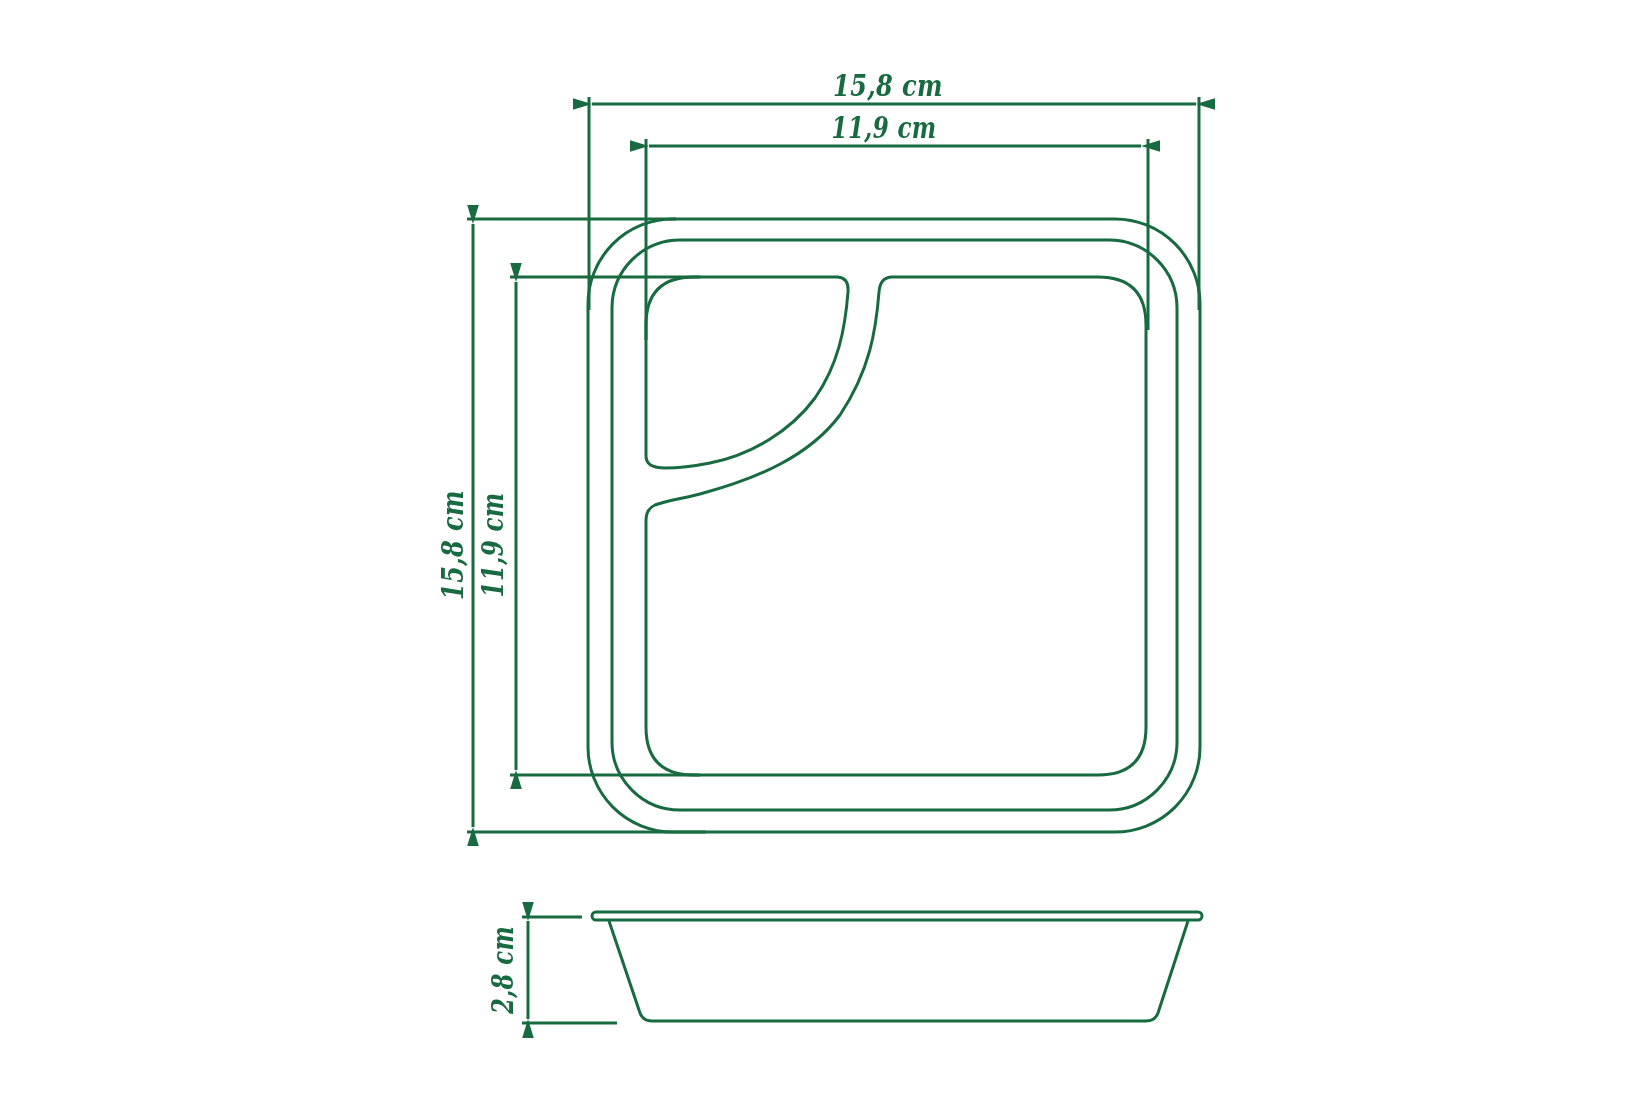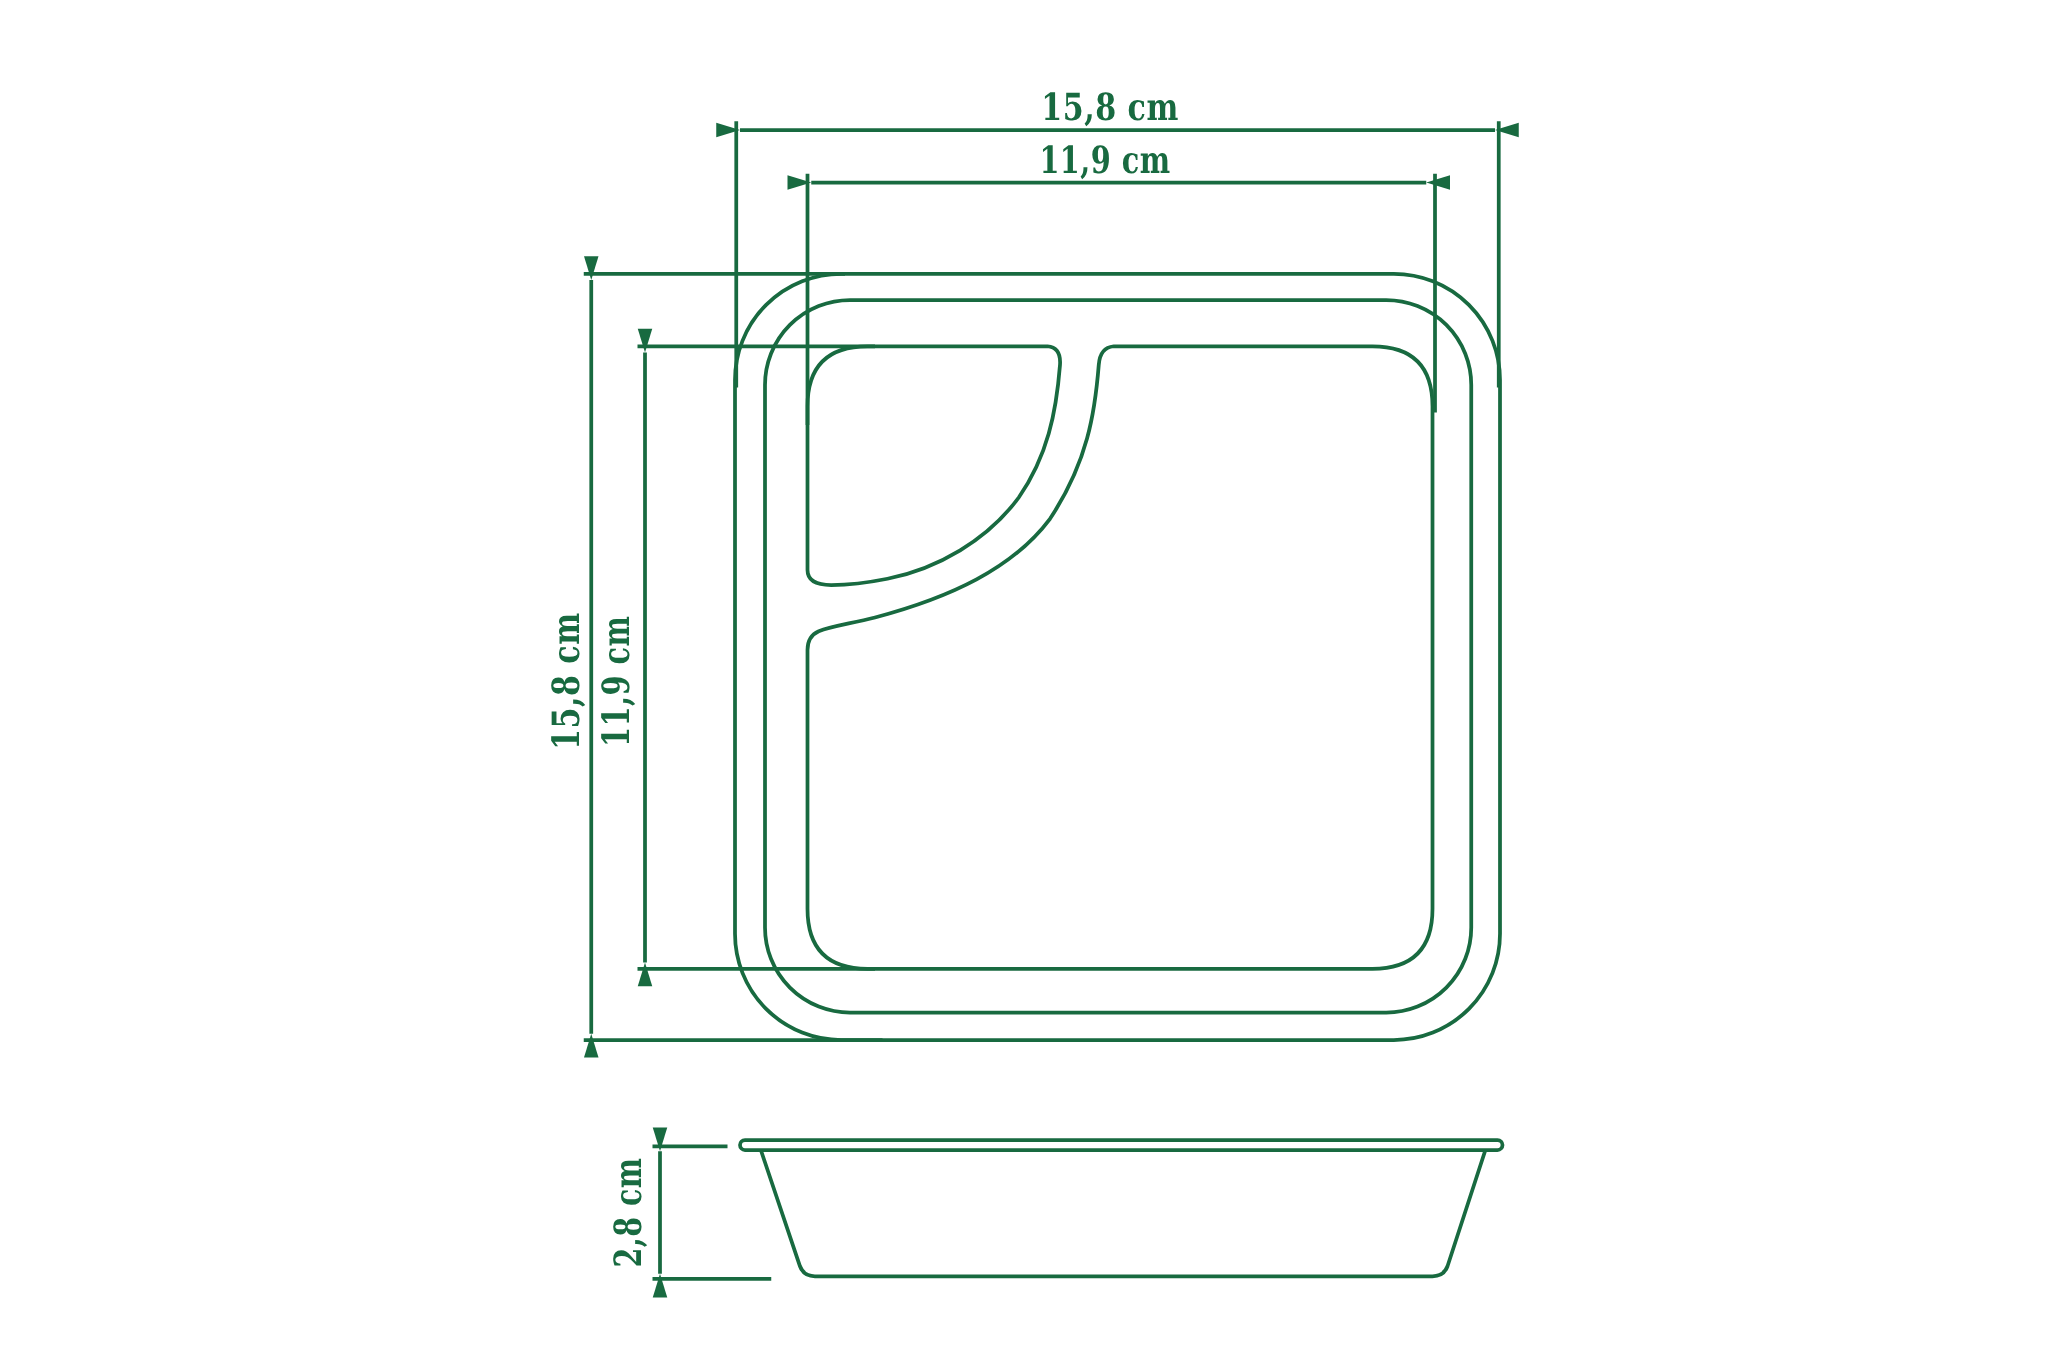--- a/index.html
+++ b/index.html
@@ -10,20 +10,21 @@
     height: 1093px;
     overflow: hidden;
     font-family: "DejaVu Serif", serif;
   }
   :root { --accent: #186a40; }
   .stage {
     position: relative;
     width: 1616px;
     height: 1093px;
     background: #ffffff;
+    font-style: italic;
   }
   svg { display: block; }
   .outline {
     fill: none;
     stroke: var(--accent);
     stroke-width: 3;
   }
   .dimline {
     fill: none;
     stroke: var(--accent);

